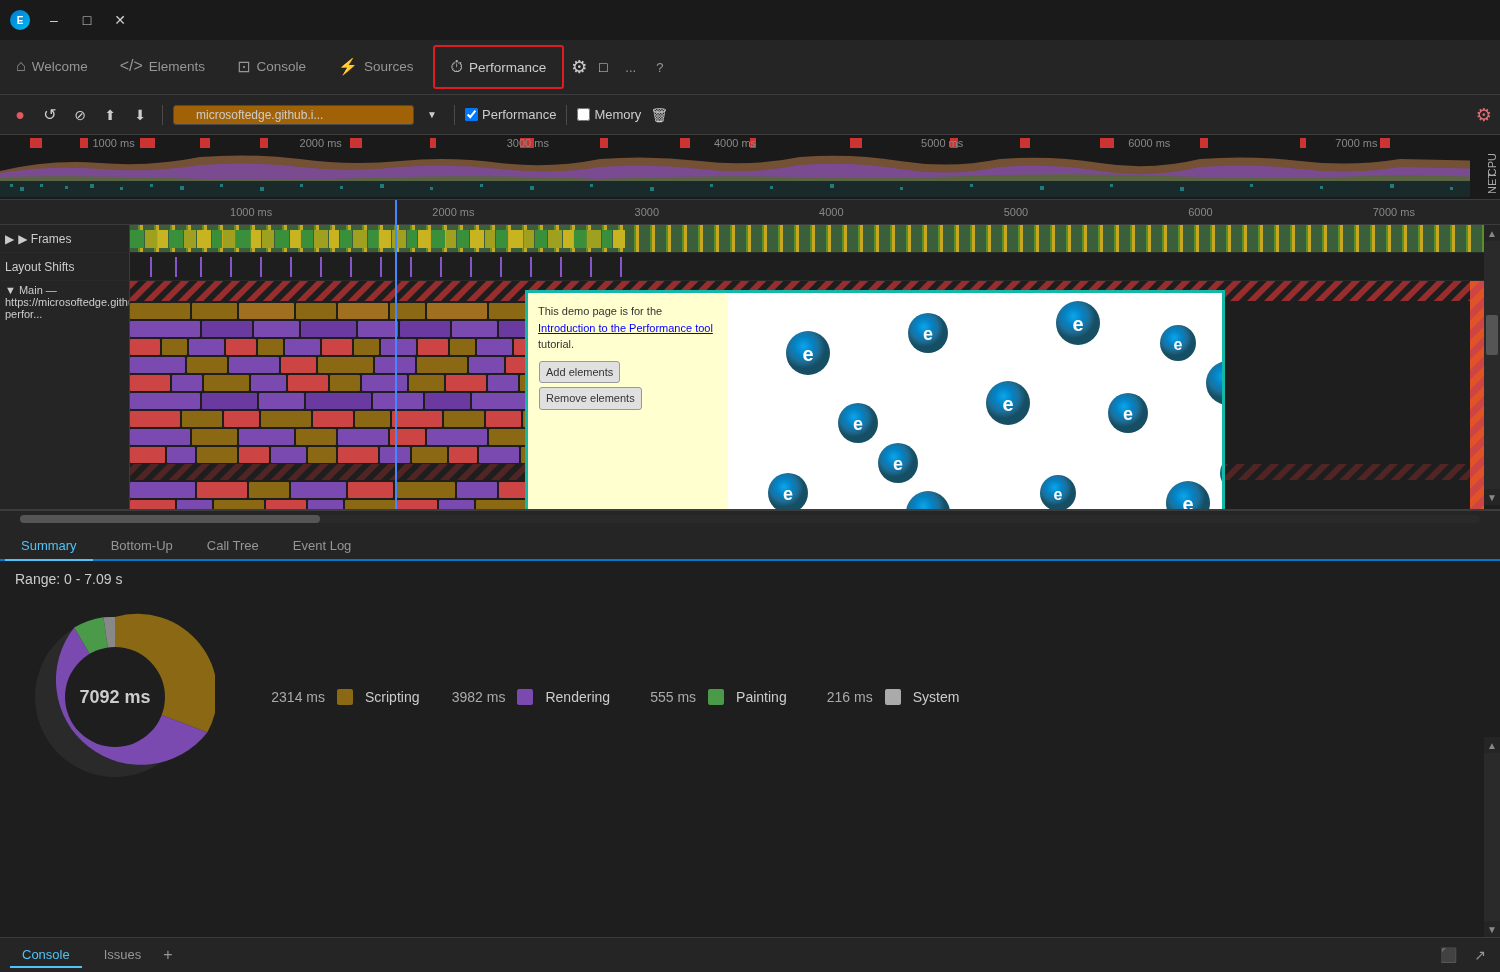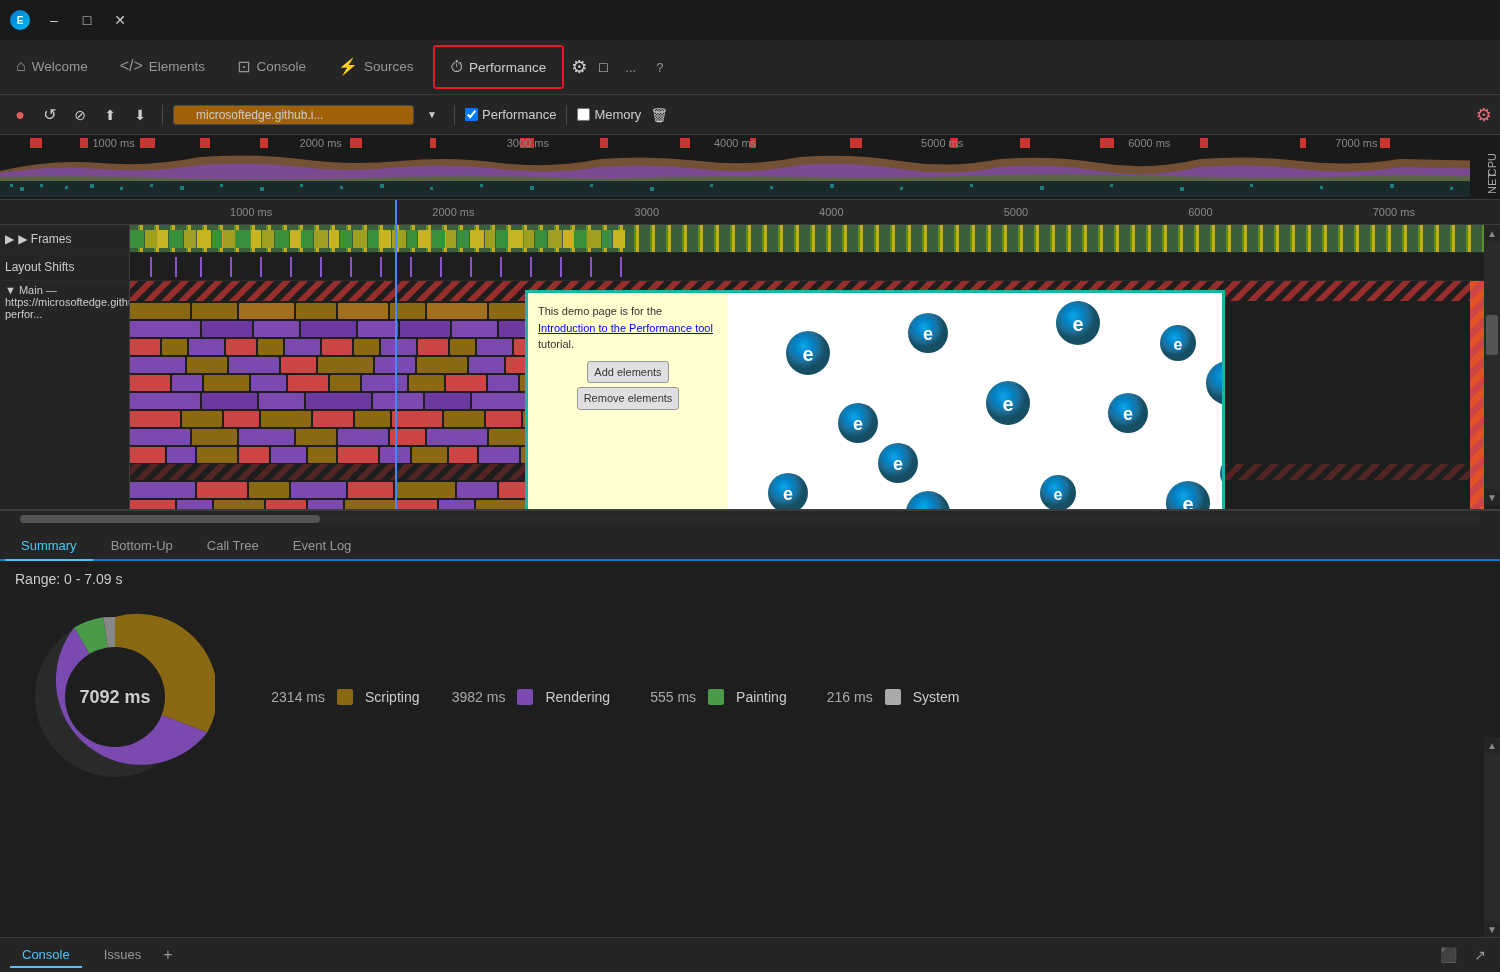--- a/index.html
+++ b/index.html
@@ -803,21 +803,21 @@
   <div class="timeline-cursor" style="left:395px;top:0;"></div>
 
   <div class="screenshot-overlay">
     <div class="screenshot-content">
       <div class="screenshot-left">
         <p style="margin-bottom:6px;">
           <span>This demo page is for the</span>
           <span class="demo-link">Introduction to the Performance tool</span>
           <span>tutorial.</span>
         </p>
-        <div style="margin-bottom:4px;text-align:center;">
+        <div style="margin-bottom:4px;">
           <span class="demo-btn">Add elements</span>
           <span class="demo-btn">Remove elements</span>
         </div>
 
       </div>
       <div class="screenshot-right">
         
         <svg width="100%" height="100%">
           <defs>
             <radialGradient id="eg1" cx="40%" cy="35%">

